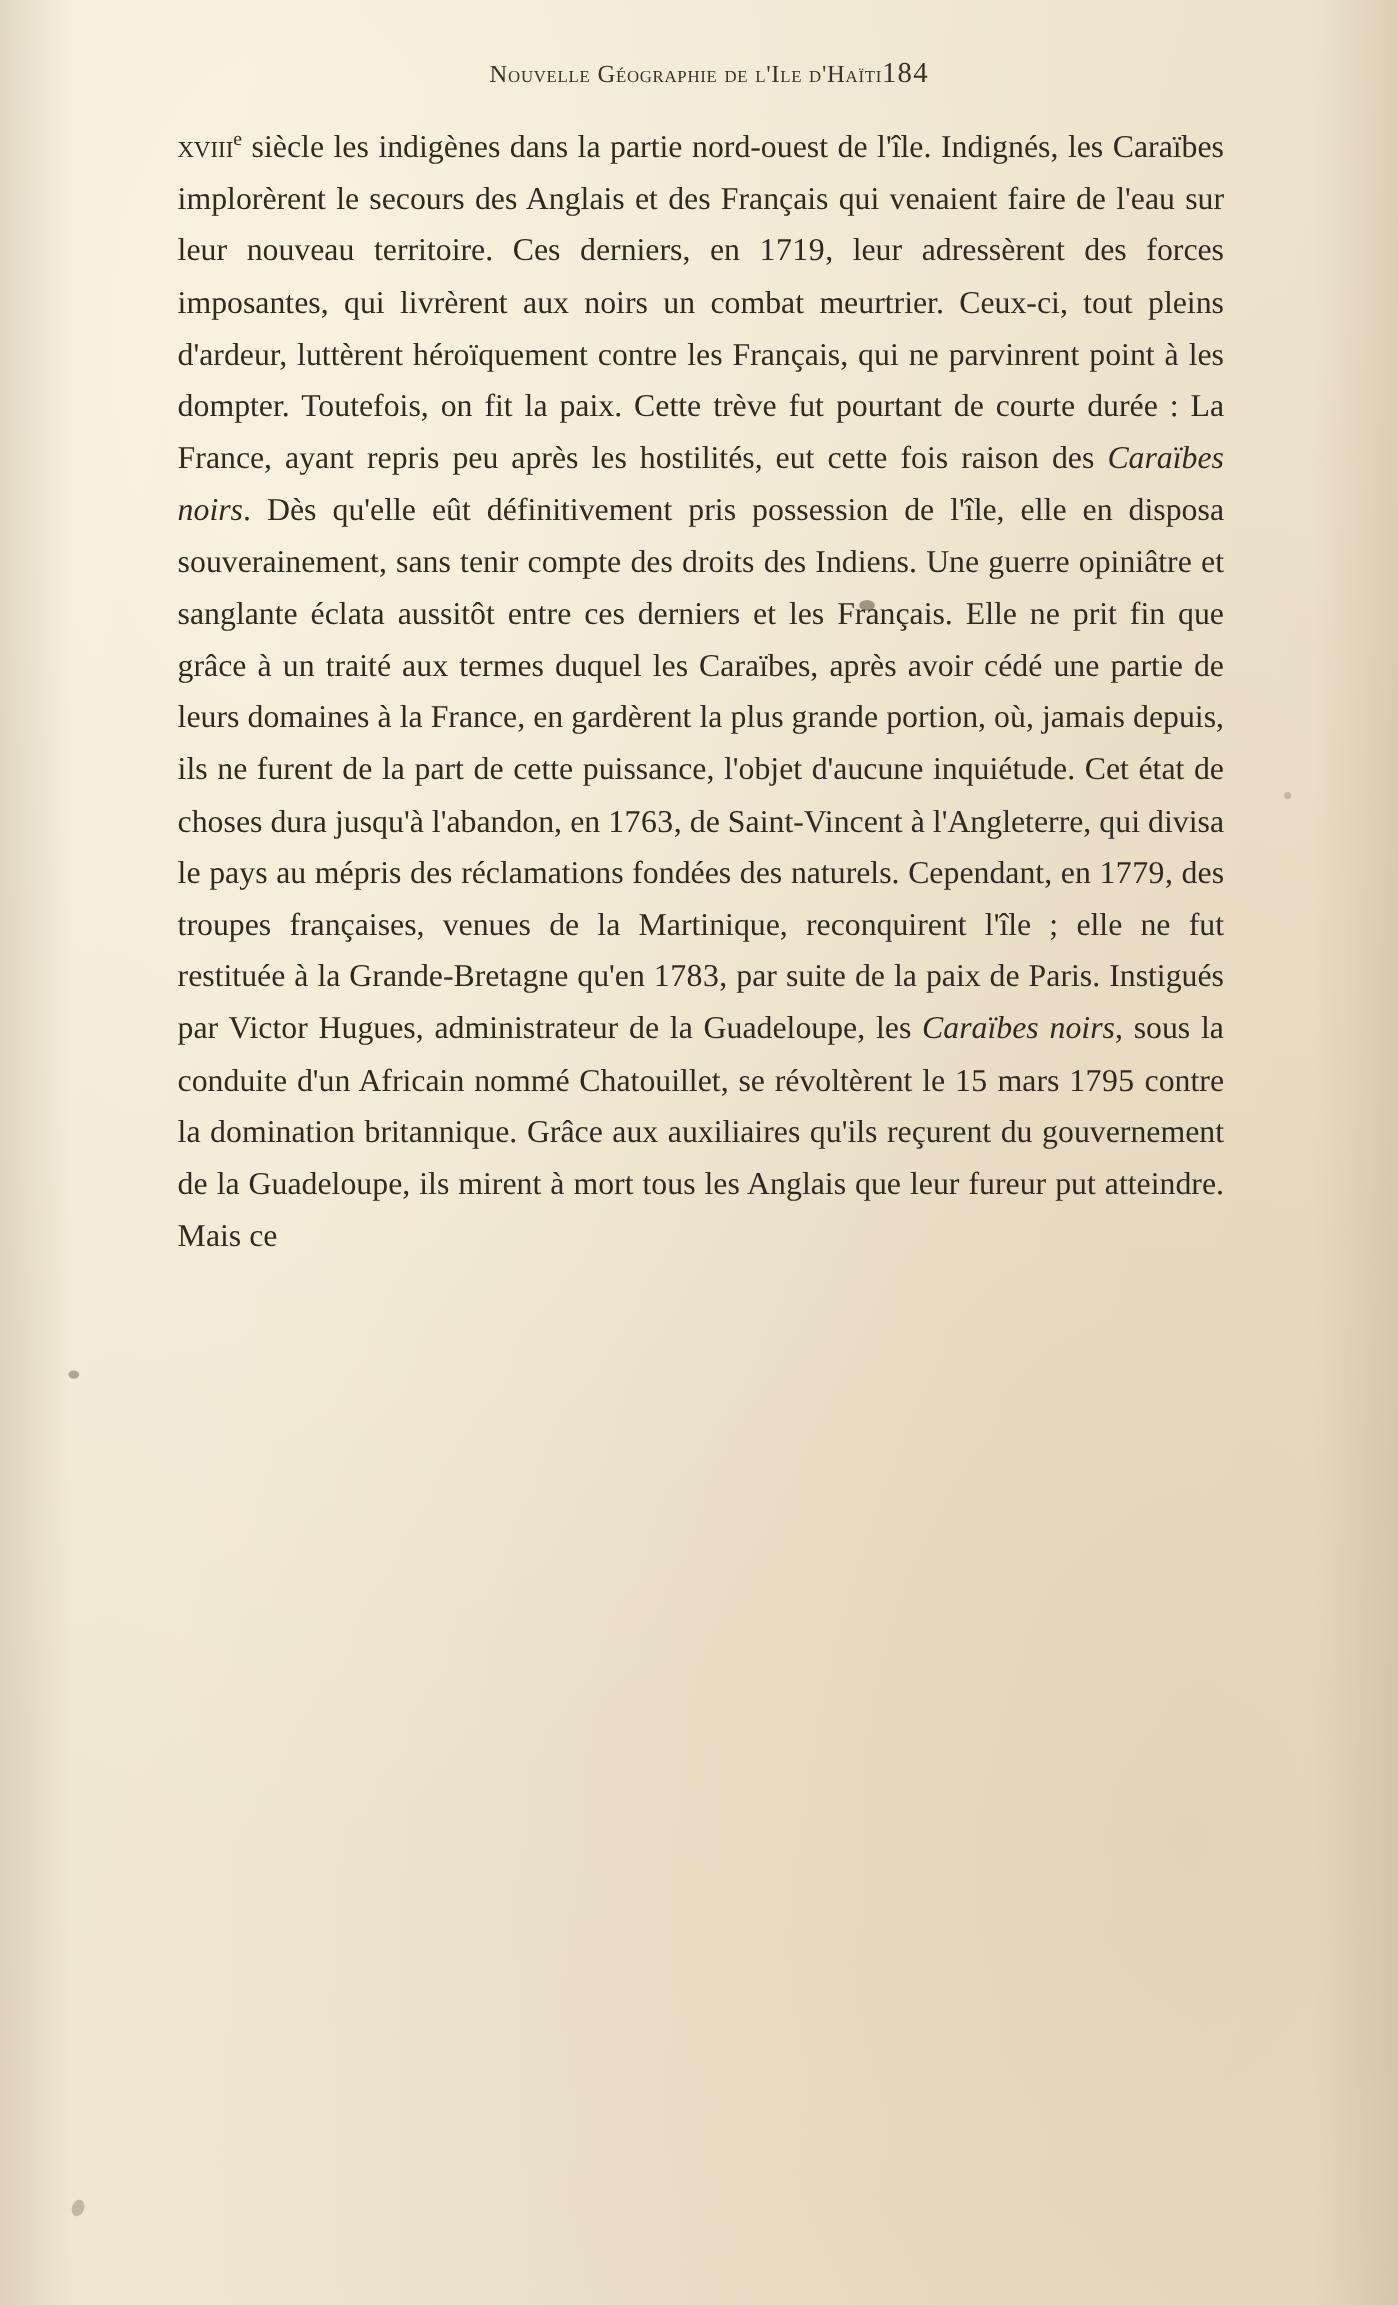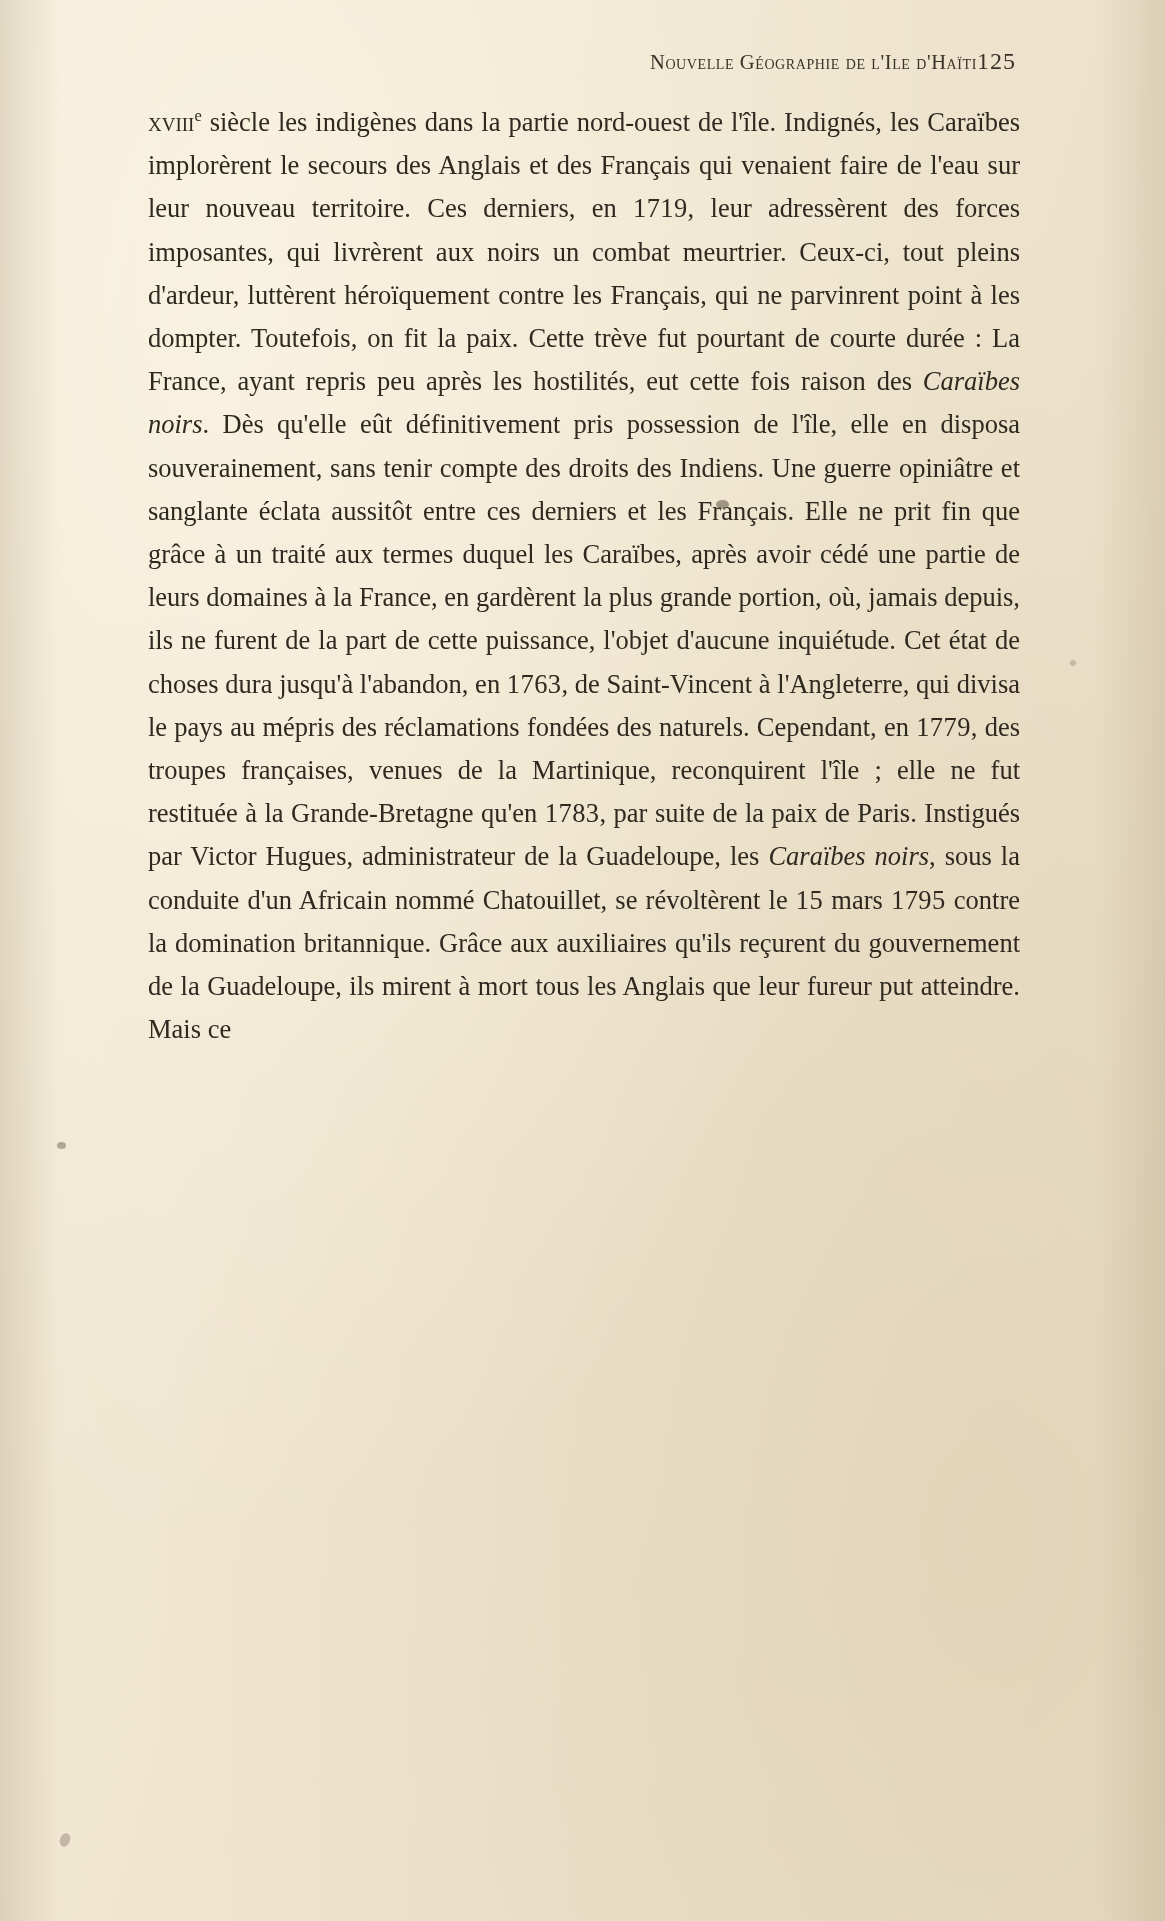--- a/index.html
+++ b/index.html
@@ -42,21 +42,21 @@
   }
   .content {
     position: absolute;
     left: 148px;
     top: 48px;
     width: 872px;
   }
   .header {
     display: flex;
     align-items: baseline;
-    justify-content: flex-end;
+    justify-content: center;
     width: 100%;
     margin-bottom: 10px;
   }
   .running-title {
     font-variant: small-caps;
     font-size: 20.5px;
     letter-spacing: 0.6px;
     color: #3a3128;
     margin-left: 18px;
     white-space: nowrap;
@@ -110,21 +110,21 @@
 </style>
 </head>
 <body>
 
 <div class="page">
 
   <div class="content">
 
     <div class="header">
       <div class="running-title">Nouvelle Géographie de l'Ile d'Haïti</div>
-      <div class="folio">125</div>
+      <div class="folio">184</div>
     </div>
 
     <div class="body-text">
       <p><span class="smallcaps">xviii</span><sup>e</sup> siècle les indigènes dans la partie nord-ouest de l'île. Indignés, les Caraïbes implorèrent le secours des Anglais et des Français qui venaient faire de l'eau sur leur nouveau territoire. Ces derniers, en <span class="num">1719</span>, leur adressèrent des forces imposantes, qui livrèrent aux noirs un combat meurtrier. Ceux-ci, tout pleins d'ardeur, luttèrent héroïquement contre les Français, qui ne parvinrent point à les dompter. Toutefois, on fit la paix. Cette trève fut pourtant de courte durée : La France, ayant repris peu après les hostilités, eut cette fois raison des <em>Caraïbes noirs</em>. Dès qu'elle eût définitivement pris possession de l'île, elle en disposa souverainement, sans tenir compte des droits des Indiens. Une guerre opiniâtre et sanglante éclata aussitôt entre ces derniers et les Français. Elle ne prit fin que grâce à un traité aux termes duquel les Caraïbes, après avoir cédé une partie de leurs domaines à la France, en gardèrent la plus grande portion, où, jamais depuis, ils ne furent de la part de cette puissance, l'objet d'aucune inquiétude. Cet état de choses dura jusqu'à l'abandon, en <span class="num">1763</span>, de Saint-Vincent à l'Angleterre, qui divisa le pays au mépris des réclamations fondées des naturels. Cependant, en <span class="num">1779</span>, des troupes françaises, venues de la Martinique, reconquirent l'île ; elle ne fut restituée à la Grande-Bretagne qu'en <span class="num">1783</span>, par suite de la paix de Paris. Instigués par Victor Hugues, administrateur de la Guadeloupe, les <em>Caraïbes noirs</em>, sous la conduite d'un Africain nommé Chatouillet, se révoltèrent le <span class="num">15</span> mars <span class="num">1795</span> contre la domination britannique. Grâce aux auxiliaires qu'ils reçurent du gouvernement de la Guadeloupe, ils mirent à mort tous les Anglais que leur fureur put atteindre. Mais ce</p>
     </div>
 
   </div>
 
   <span class="speck s1"></span>
   <span class="speck s2"></span>

